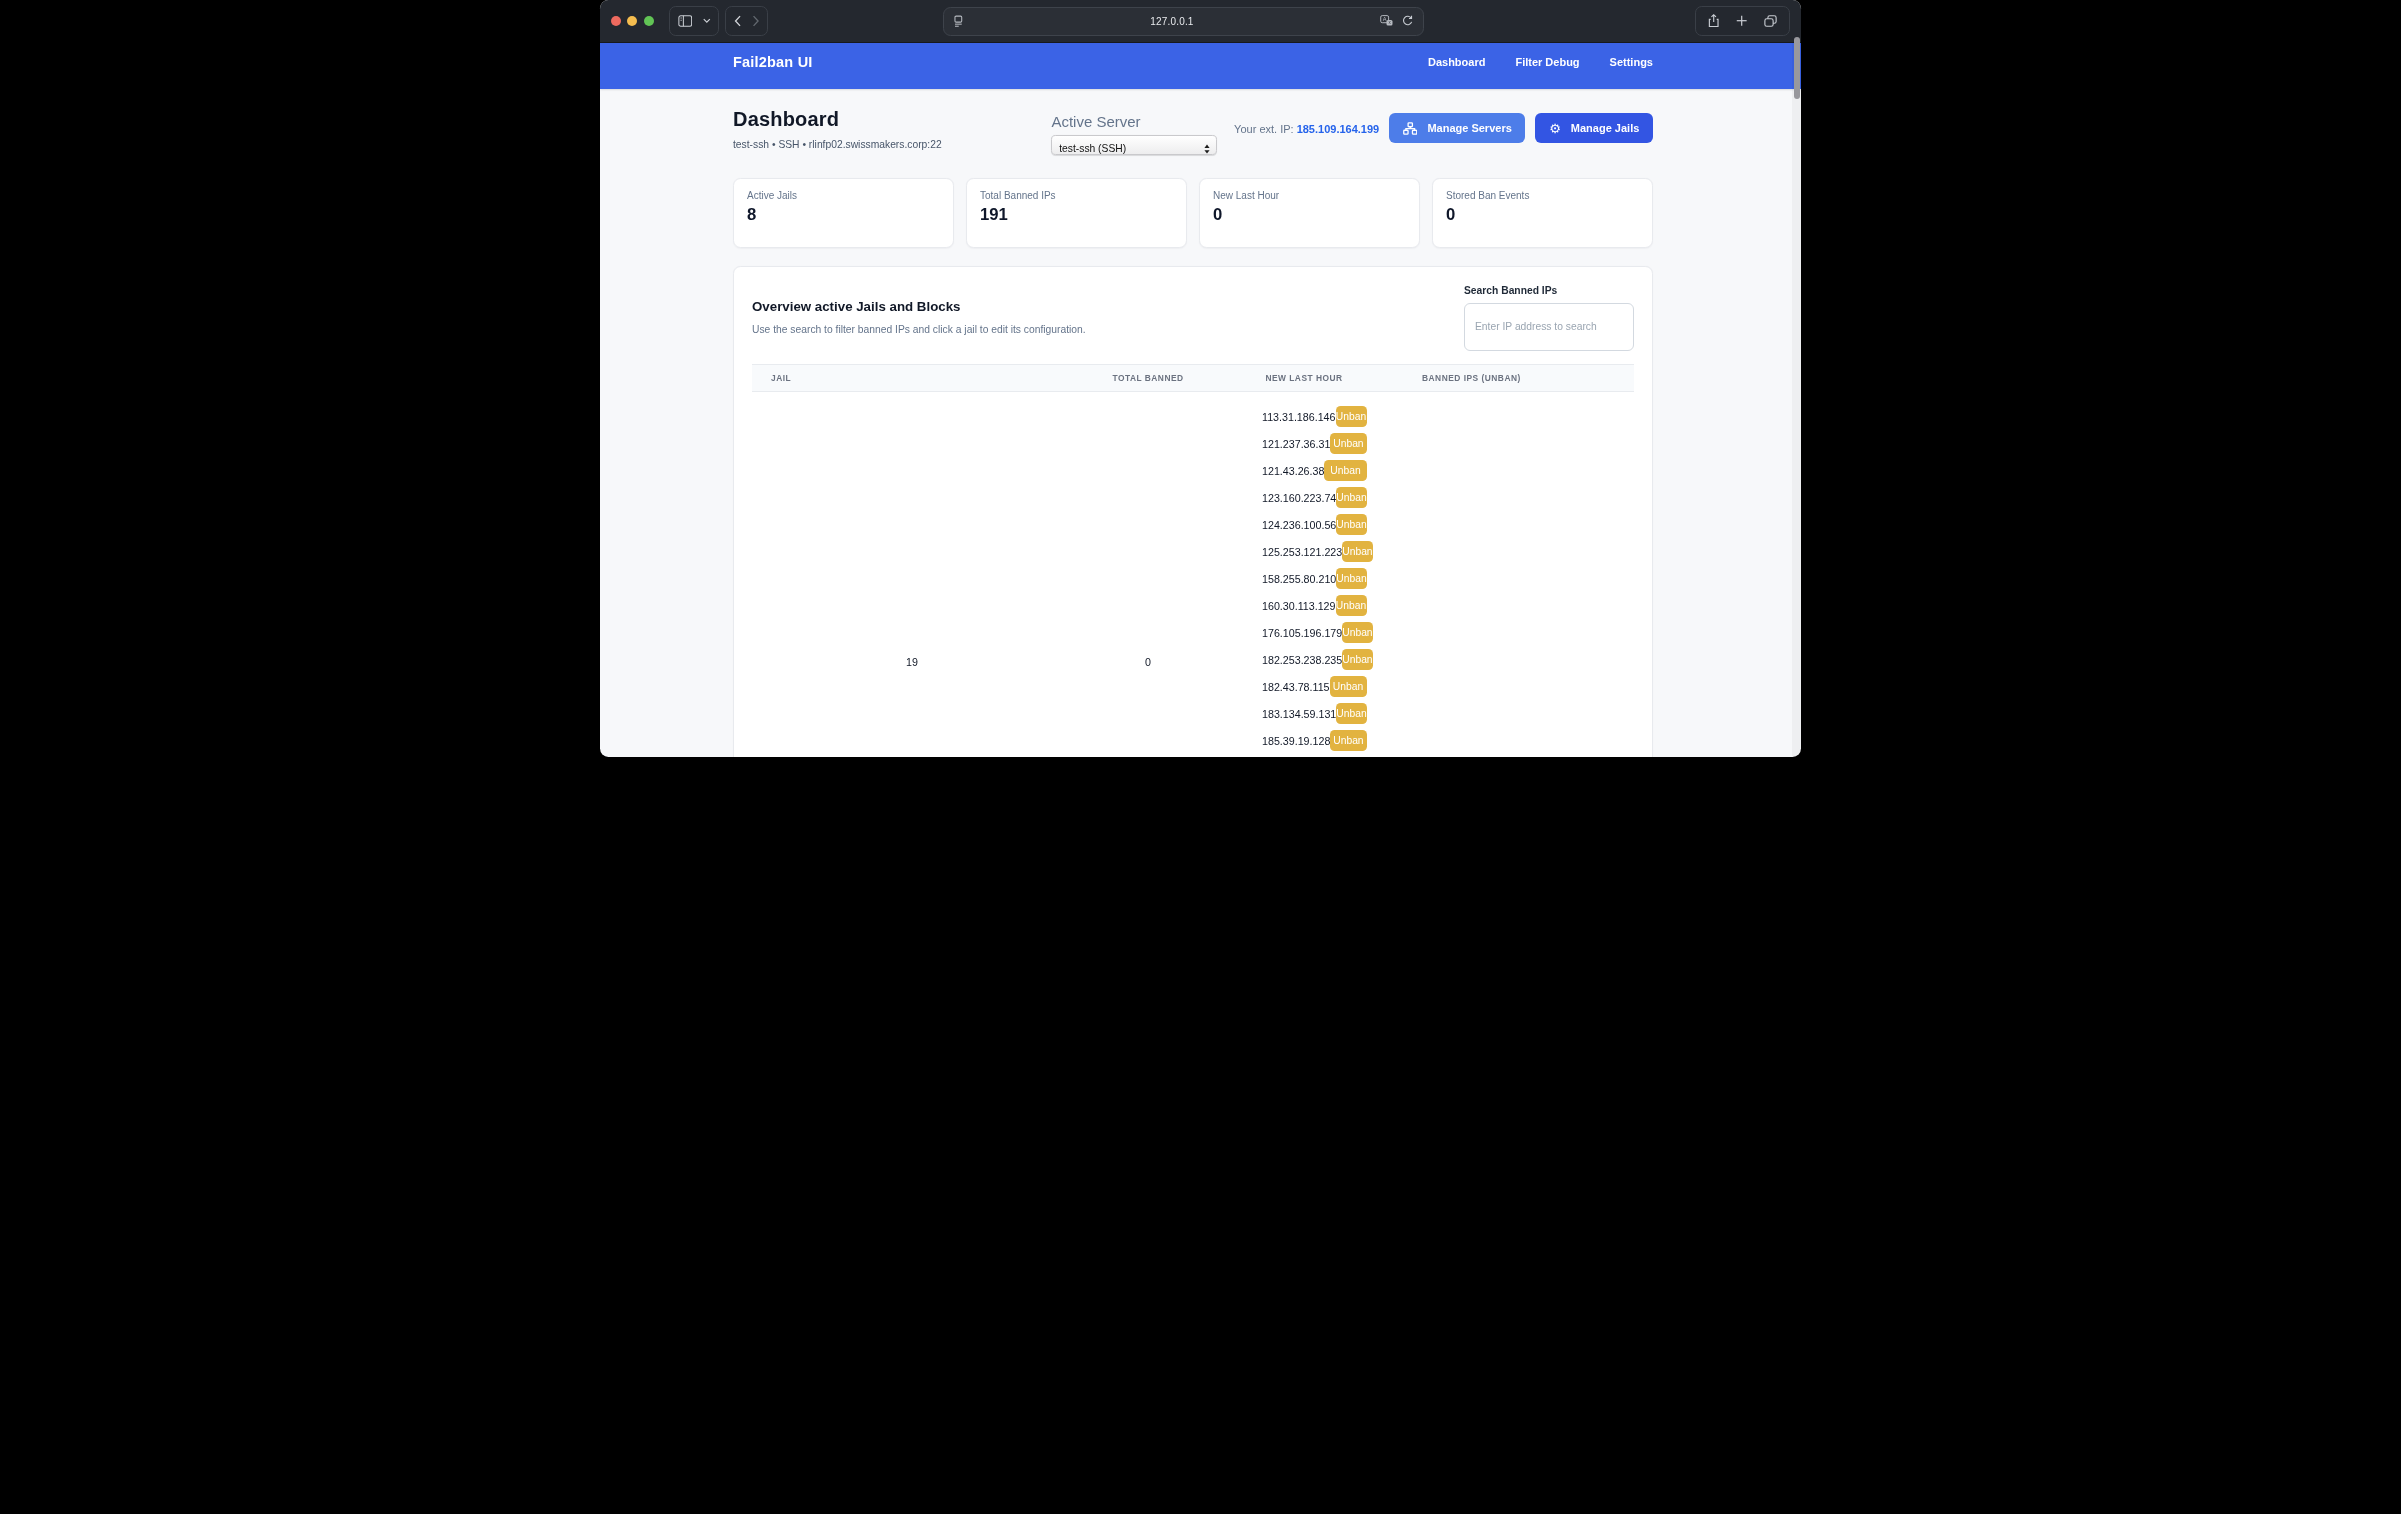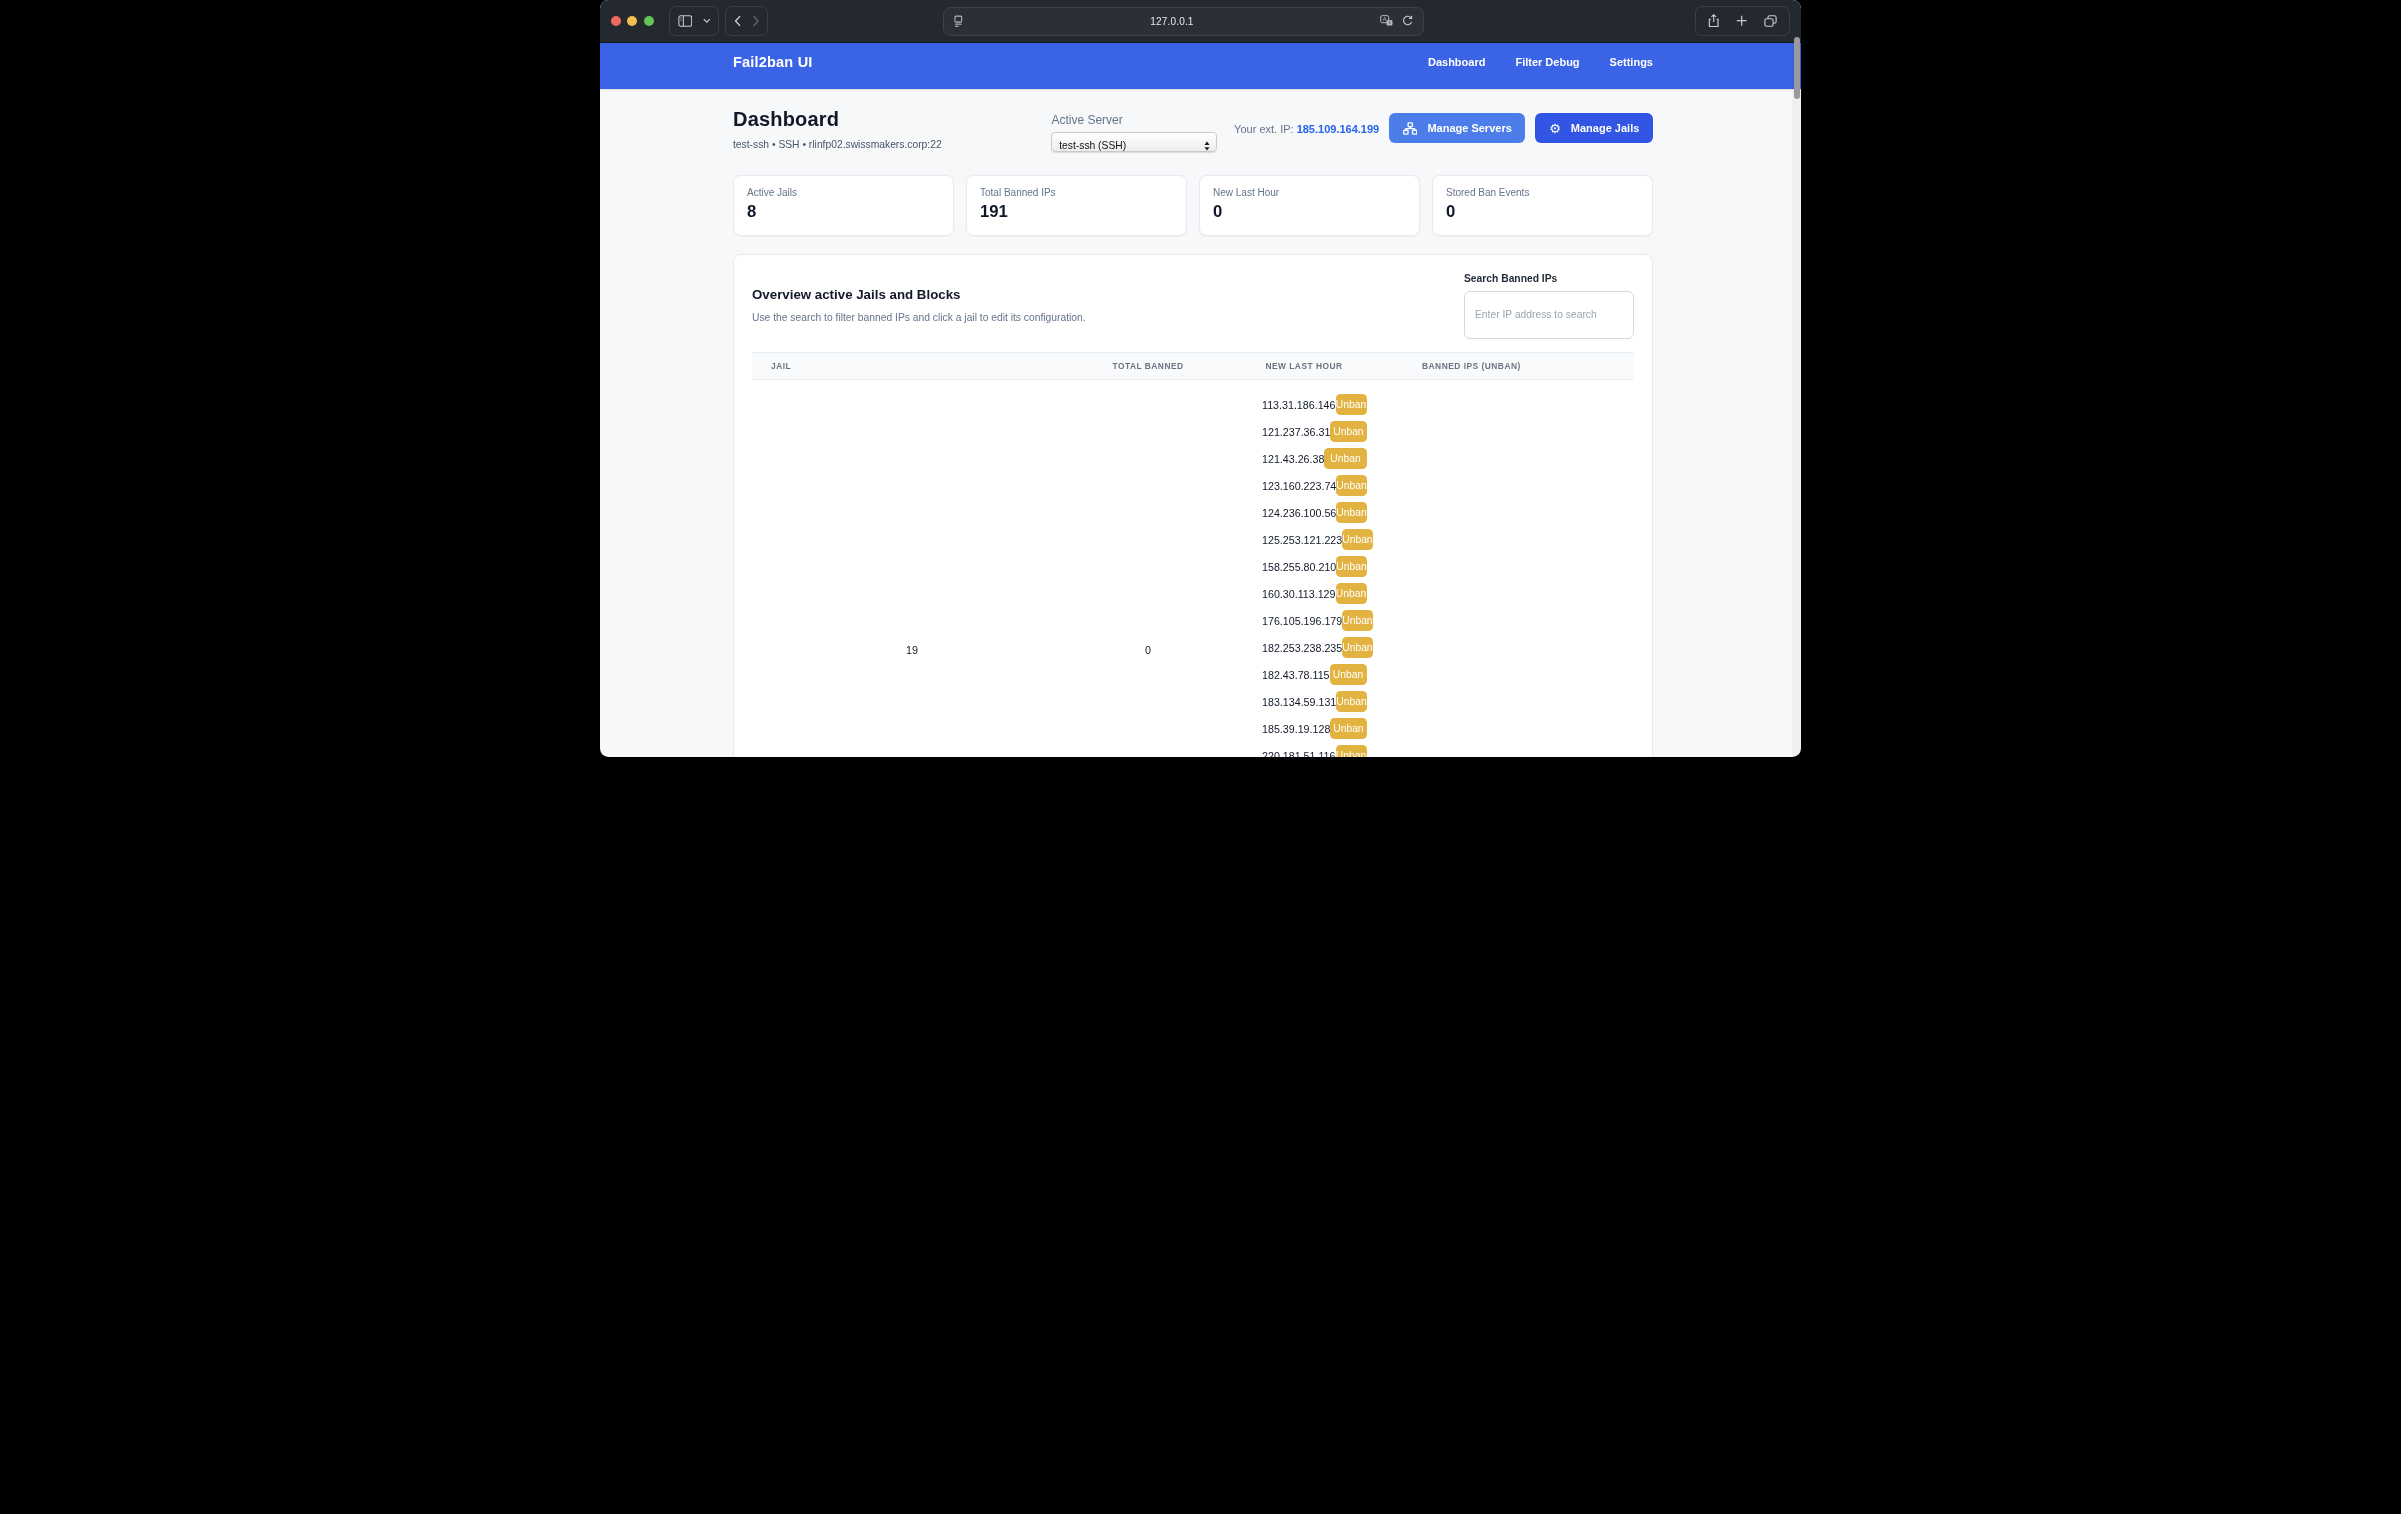--- a/index.html
+++ b/index.html
@@ -42,21 +42,21 @@
 
   
   .container { width:920px; margin-left:133px; }
 
   
   .page-header { display:flex; align-items:flex-start; margin-top:19px; }
   .title-block { flex:1; }
   .page-title { font-size:20px; font-weight:700; color:#111827; letter-spacing:0.2px; }
   .page-sub { margin-top:8.4px; font-size:10.3px; color:#475569; }
   .server-block { margin-top:5.3px; }
-  .server-label { font-size:12px; color:#64748b; margin-bottom:4.6px; }
+  .server-label { font-size:15px; color:#64748b; margin-bottom:4.6px; }
   .select {
     width:166px; height:20px; border-radius:4.6px; border:0.8px solid #c9c9cc;
     background:linear-gradient(#ffffff,#ededee); box-shadow:0 0.8px 0.8px rgba(0,0,0,.12);
     display:flex; align-items:flex-end; padding:0 6px 0 6.8px; font-size:10.3px; color:#111; cursor:pointer;
   }
   .select .sel-text { flex:1; }
   .extip { margin-top:15px; margin-left:16.7px; font-size:11px; color:#64748b; white-space:nowrap; }
   .extip b { color:#2563eb; font-weight:700; margin-left:3px; }
   .btn {
     margin-top:5.3px; height:30px; border:none; border-radius:6px; color:#fff;
@@ -66,21 +66,21 @@
   .btn-servers { background:#4d7de9; margin-left:10px; }
   .btn-jails { background:#3355e3; margin-left:10px; }
   .gear-glyph { font-size:13px; line-height:1; }
 
   
   .stats { margin-top:23px; display:grid; grid-template-columns:repeat(4,1fr); gap:12px; }
   .card {
     background:#fff; border:0.8px solid #e8eaee; border-radius:7.6px;
     box-shadow:0 0.8px 1.5px rgba(16,24,40,.04);
   }
-  .stat-card { height:61px; padding:11.4px 13px; }
+  .stat-card { height:70px; padding:11.4px 13px; }
   .stat-label { font-size:10px; color:#64748b; }
   .stat-value { margin-top:3.8px; font-size:16.7px; font-weight:700; color:#0f172a; }
 
   
   .overview { margin-top:18px; padding:18px; }
   .ov-head { display:flex; align-items:flex-start; }
   .ov-title { margin-top:13.7px; font-size:13.3px; font-weight:700; color:#111827; }
   .ov-sub { margin-top:10px; font-size:10.3px; color:#64748b; }
   .search-block { margin-left:auto; }
   .search-label { font-size:10.3px; font-weight:700; color:#1f2937; margin-bottom:6.8px; }

